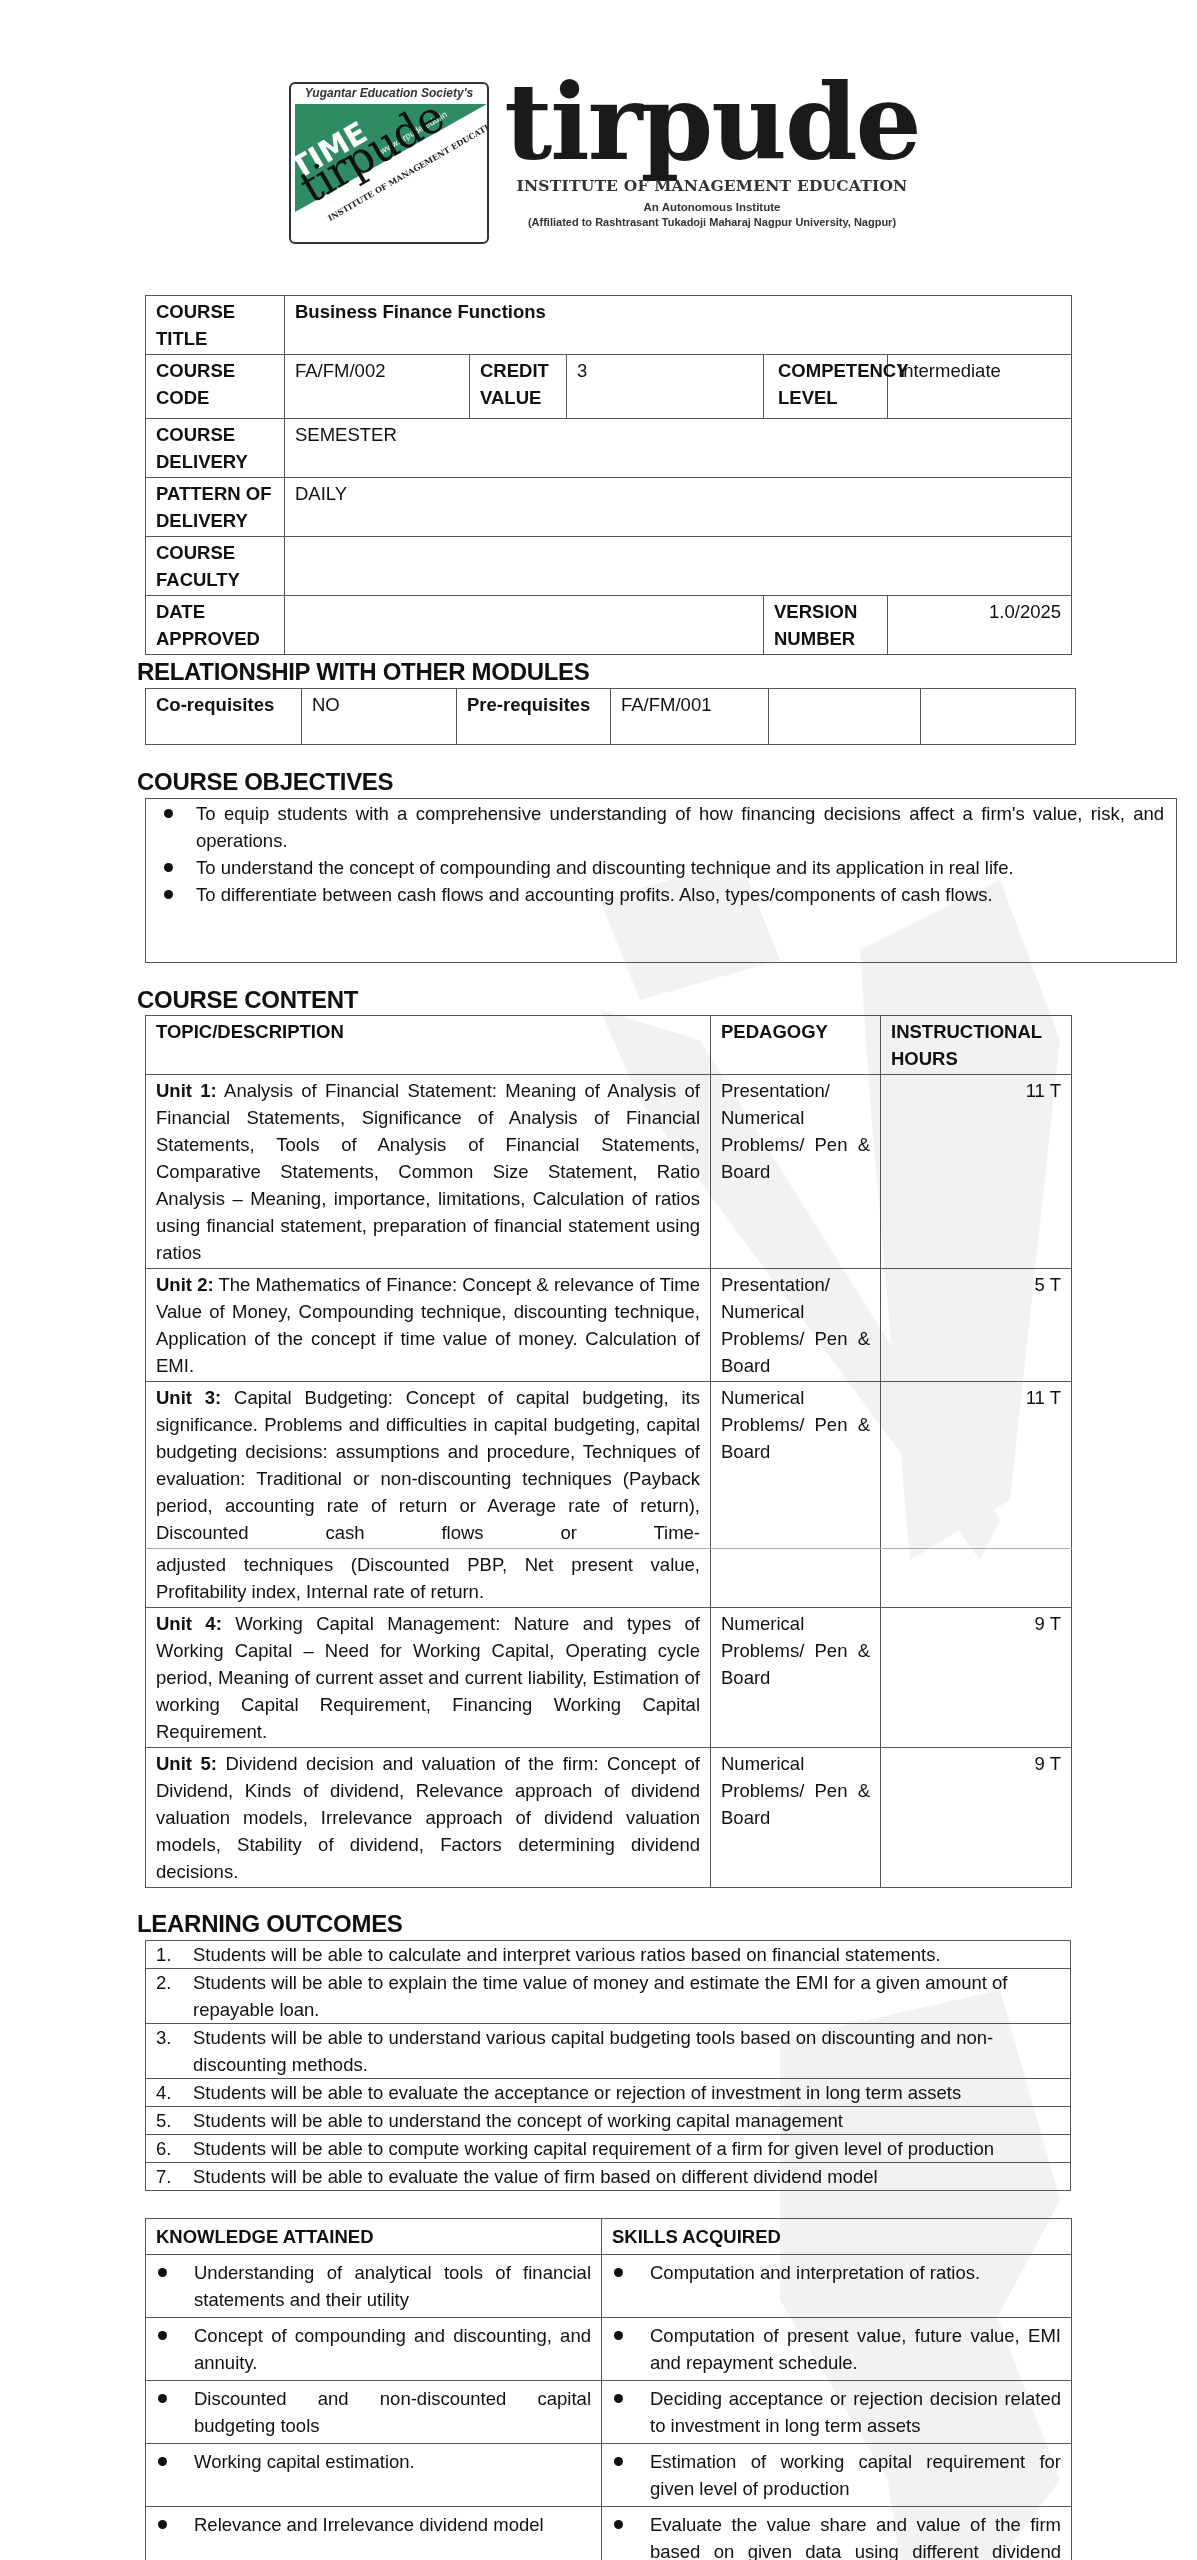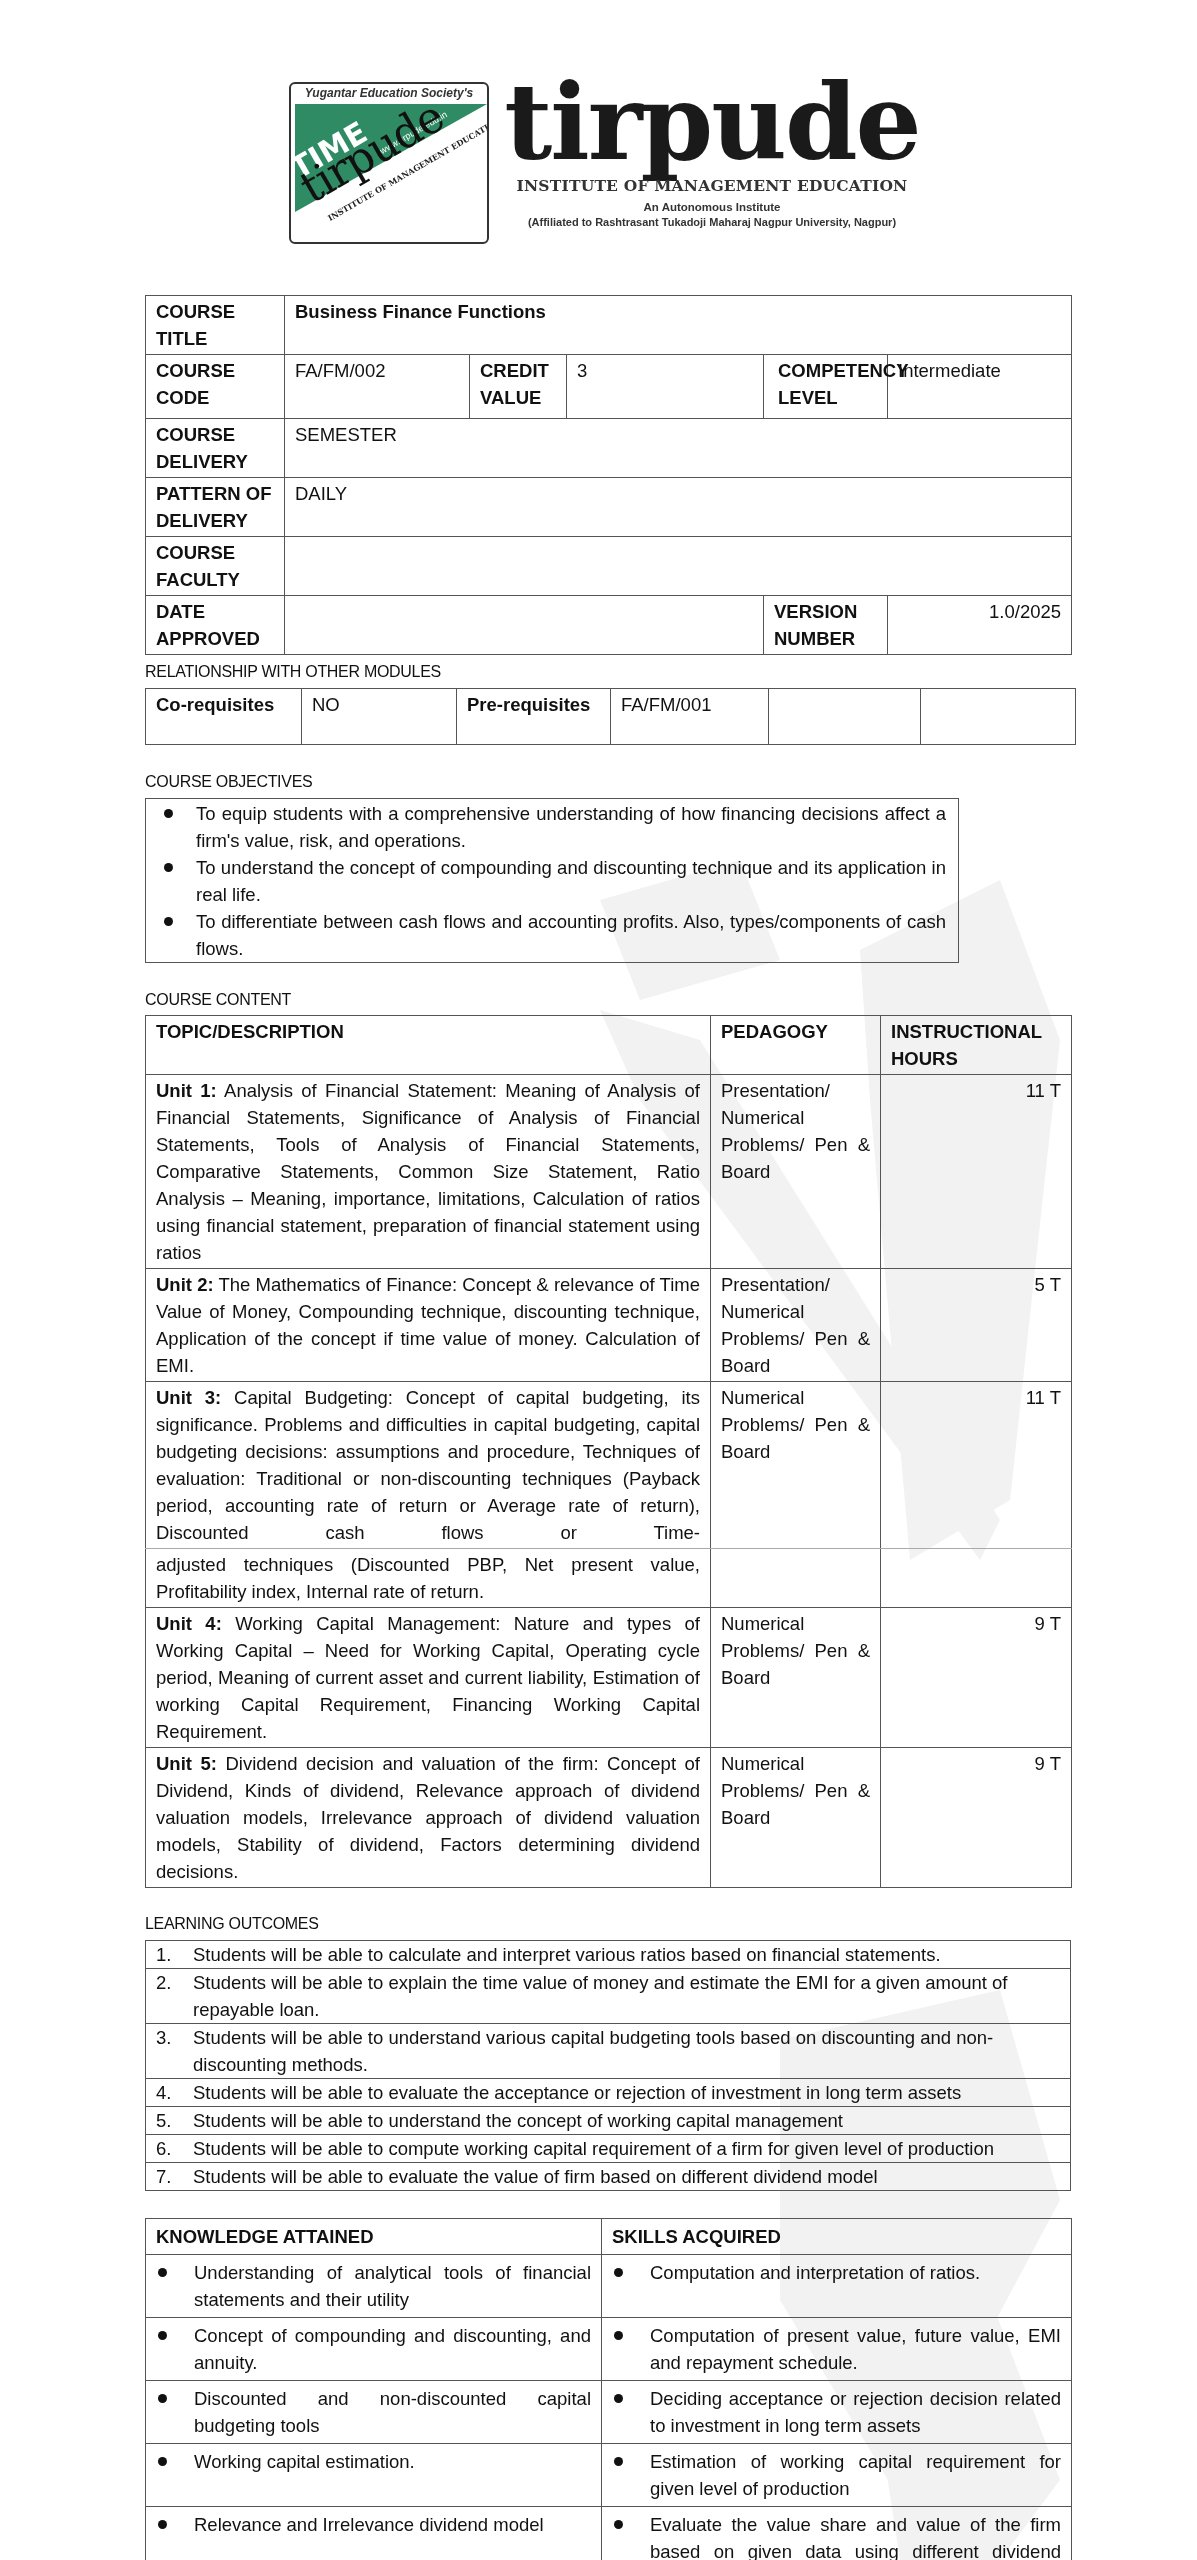--- a/index.html
+++ b/index.html
@@ -76,29 +76,29 @@
     .center { text-align: right; }
     .justify { text-align: justify; }
 
     .info-table { position: absolute; left: 145px; top: 295px; width: 926px; }
     .info-table td { line-height: 27px; }
     .info-table tr.r1 td { height: 55px; }
     .info-table tr.r2 td { height: 64px; }
     .info-table tr.r3 td, .info-table tr.r4 td, .info-table tr.r5 td, .info-table tr.r6 td { height: 55px; }
 
     .section-title {
-      position: absolute; left: 145px; font-weight: normal; font-size: 16px; line-height: 24px;
+      position: absolute; left: 137px; font-weight: bold; font-size: 24px; line-height: 24px;
       letter-spacing: -0.3px;
     }
 
     .rel-table { position: absolute; left: 145px; top: 688px; width: 930px; }
     .rel-table td { height: 56px; }
 
     .obj-box {
-      position: absolute; left: 145px; top: 798px; width: 814px; height: 165px;
+      position: absolute; left: 145px; top: 798px; width: 1032px; height: 165px;
       border: 1.5px solid #555; padding: 1px 12px 0 12px;
     }
     .obj-item { position: relative; padding-left: 38px; text-align: justify; line-height: 27px; }
     .bullet {
       position: absolute; left: 0; top: 0; width: 20px; text-align: center;
     }
     .bullet::before {
       content: ""; display: inline-block; width: 9px; height: 9px; border-radius: 50%;
       background: #111; vertical-align: middle; margin-top: -3px;
     }

